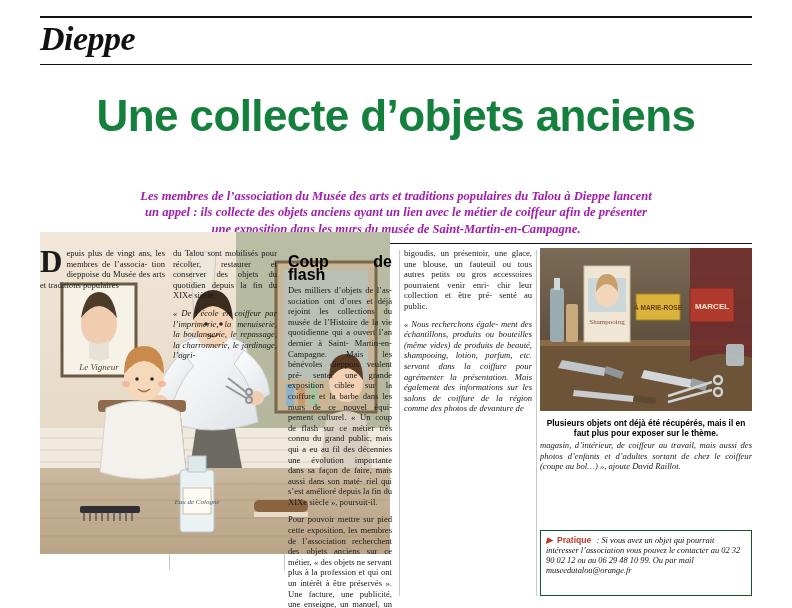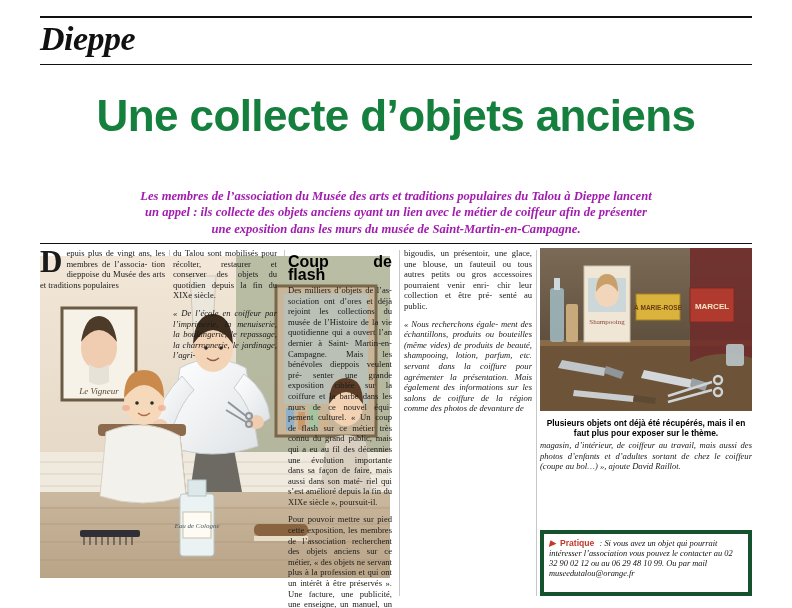--- a/index.html
+++ b/index.html
@@ -40,30 +40,30 @@
   .subhead{font-family:"Liberation Sans",sans-serif;font-weight:bold;font-size:16px;
       color:#000;margin:7px 0 4px 0;line-height:13px;}
 
   .para{margin:0 0 7px 0;}
   .caption{position:absolute;font-family:"Liberation Sans",sans-serif;font-weight:bold;
       font-size:8.4px;line-height:10px;color:#000;}
   .cap-left{left:40px;top:578px;width:352px;}
   .cap-right{left:540px;top:418px;width:212px;text-align:center;}
 
   
-  .photo-left{position:absolute;left:40px;top:256px;width:350px;height:322px;}
+  .photo-left{position:absolute;left:40px;top:232px;width:350px;height:322px;}
   .photo-left svg{display:block;}
 
   
   .photo-right{position:absolute;left:540px;top:248px;width:212px;height:163px;}
   .photo-right svg{display:block;}
 
   
   .pratique{position:absolute;left:540px;top:530px;width:212px;height:66px;
-      border:4px solid #14532d;box-sizing:border-box;padding:4px 5px;
+      border:1px solid #14532d;box-sizing:border-box;padding:4px 5px;
       font-family:"Liberation Serif",serif;font-style:italic;font-size:8.4px;line-height:10px;
       color:#111;}
   .pratique .tag{display:inline-block;font-family:"Liberation Sans",sans-serif;font-style:normal;
       font-weight:bold;font-size:8.6px;color:#c0392b;margin-right:3px;}
   .pratique .arrow{display:inline-block;color:#c0392b;font-size:9px;margin-right:2px;}
 
   
   .col5{left:540px;top:440px;width:212px;}
 
   

